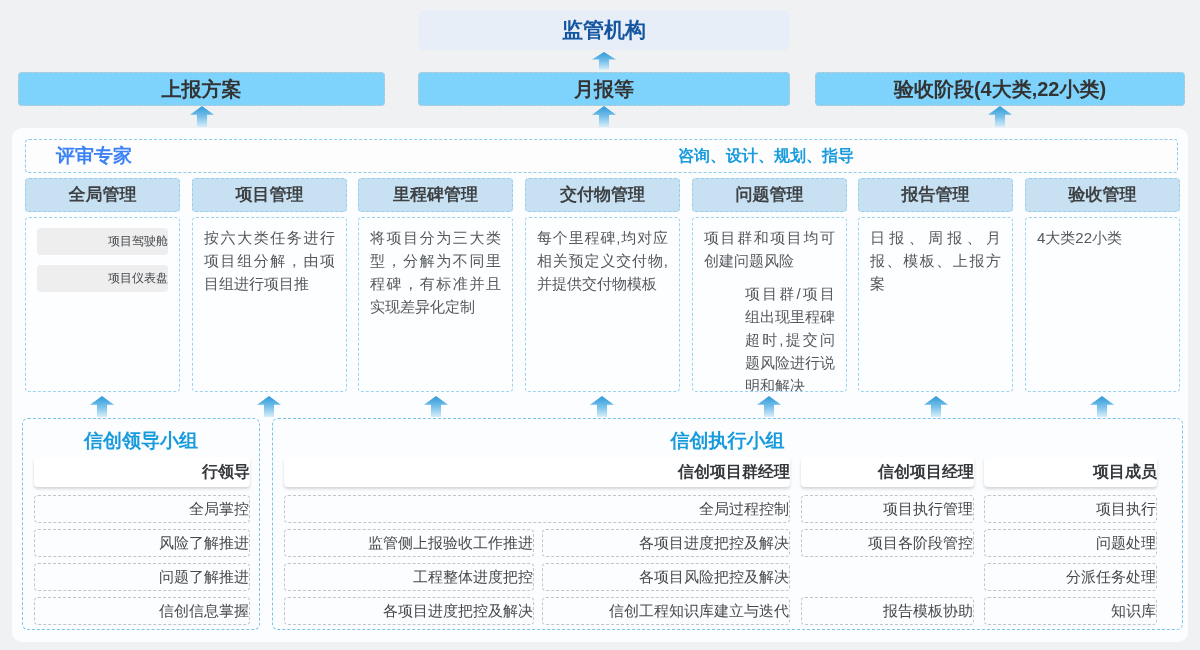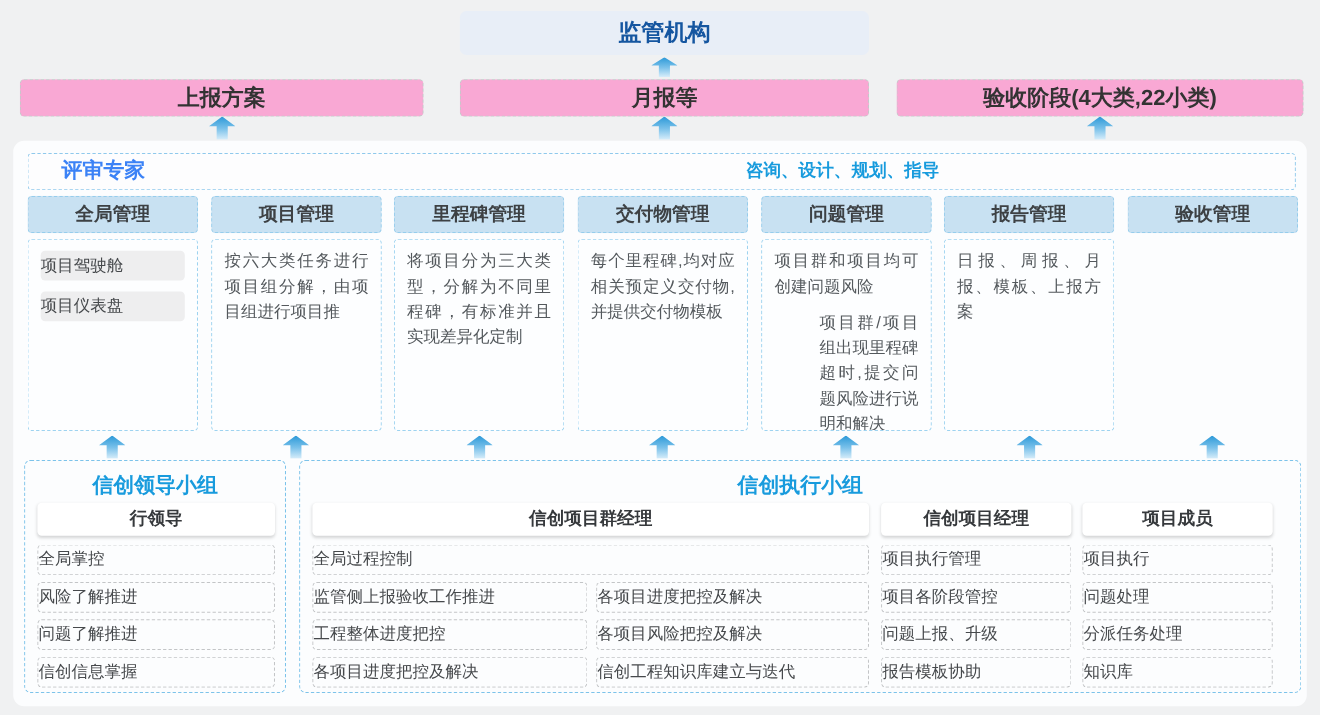--- a/index.html
+++ b/index.html
@@ -3,21 +3,21 @@
 <meta charset="utf-8">
 <style>
   html,body{margin:0;padding:0;background:#f0f1f2;font-family:"Liberation Sans","DejaVu Sans",sans-serif;}
   #canvas{position:relative;width:1200px;height:650px;background:#f0f1f2;overflow:hidden;}
 
   
   .reg-box{position:absolute;left:418px;top:10px;width:372px;height:40px;background:#e8eef7;
     border-radius:6px;color:#1556a0;font-size:21px;font-weight:bold;text-align:center;line-height:40px;}
 
   
-  .out-box{position:absolute;top:72px;height:34px;background:#f9a8d4;border:1px dashed #c6c8ca;
+  .out-box{position:absolute;top:72px;height:34px;background:#7dd3fc;border:1px dashed #c6c8ca;
     border-radius:4px;color:#333;font-size:20px;font-weight:bold;text-align:center;line-height:32px;box-sizing:border-box;}
 
   
   .arrow{position:absolute;width:24px;height:21px;
     clip-path:polygon(50% 0,100% 42%,71% 42%,71% 100%,29% 100%,29% 42%,0 42%);
     background:linear-gradient(180deg,#2c99d8 0%,#7ac1ea 52%,#d7edfa 100%);}
 
   
   .container{position:absolute;left:12px;top:128px;width:1176px;height:514px;background:#fcfdfe;border-radius:10px;}
 
@@ -28,32 +28,32 @@
   .role-right{position:absolute;left:652px;top:0;line-height:32px;font-size:16px;font-weight:bold;color:#189bdd;}
 
   
   .col{position:absolute;top:178px;width:155px;}
   .col-head{height:34px;background:#c8e1f2;border:1px dashed #96cdec;border-radius:4px;box-sizing:border-box;
     color:#3d4144;font-size:17px;font-weight:bold;text-align:center;line-height:32px;}
   .col-body{margin-top:5px;height:175px;border:1px dashed #9ed3f0;border-radius:4px;background:#fdfeff;
     box-sizing:border-box;padding:8px 11px;color:#54595d;font-size:15px;line-height:23px;overflow:hidden;}
   .col-body p{margin:0;text-align:justify;}
   .col-body p + p{margin-top:10px;margin-left:41px;}
-  .chip{height:27px;background:#eeeeef;border-radius:4px;color:#46494c;font-size:15px;
-    text-align:left;line-height:27px;margin-top:10px;}
+  .chip{height:27px;background:#eeeeef;border-radius:4px;color:#46494c;font-size:12px;
+    text-align:right;line-height:27px;margin-top:10px;}
   .chip:first-child{margin-top:2px;}
 
   
   .group{position:absolute;top:418px;height:212px;border:1px dashed #7cc3ea;border-radius:6px;
     background:#fcfdfe;box-sizing:border-box;}
   .g-title{position:absolute;left:0;top:9px;width:100%;text-align:center;font-size:19px;font-weight:bold;color:#189bdd;}
   .g-head{position:absolute;top:38px;height:30px;background:#ffffff;border-radius:4px;
-    box-shadow:0 2px 3px rgba(0,0,0,0.16);color:#36393c;font-size:16px;font-weight:bold;text-align:center;line-height:30px;}
+    box-shadow:0 2px 3px rgba(0,0,0,0.16);color:#36393c;font-size:16px;font-weight:bold;text-align:right;line-height:30px;}
   .g-item{position:absolute;height:28px;border:1px dashed #c3c5c7;border-radius:4px;box-sizing:border-box;
-    color:#46494c;font-size:15px;text-align:left;line-height:26px;white-space:nowrap;overflow:hidden;}
+    color:#46494c;font-size:15px;text-align:right;line-height:26px;white-space:nowrap;overflow:hidden;}
   .r1{top:76px}.r2{top:110px}.r3{top:144px}.r4{top:178px}
 </style>
 </head>
 <body>
 
 <div id="canvas">
 
   <div class="reg-box">监管机构</div>
   <div class="arrow" style="left:592px;top:52px;height:18px"></div>
 
@@ -110,20 +110,23 @@
 
   <div class="col" style="left:858px">
     <div class="col-head">报告管理</div>
     <div class="col-body">
       <p>日报、周报、月报、模板、上报方案</p>
     </div>
   </div>
 
   <div class="col" style="left:1025px">
     <div class="col-head">验收管理</div>
+    <div class="col-body">
+      <p>4大类22小类</p>
+    </div>
   </div>
 
   <div class="arrow" style="left:90px;top:396px"></div>
   <div class="arrow" style="left:257px;top:396px"></div>
   <div class="arrow" style="left:424px;top:396px"></div>
   <div class="arrow" style="left:590px;top:396px"></div>
   <div class="arrow" style="left:757px;top:396px"></div>
   <div class="arrow" style="left:924px;top:396px"></div>
   <div class="arrow" style="left:1090px;top:396px"></div>
 
@@ -144,21 +147,20 @@
     <div class="g-item r2" style="left:11px;width:250px">监管侧上报验收工作推进</div>
     <div class="g-item r3" style="left:11px;width:250px">工程整体进度把控</div>
     <div class="g-item r4" style="left:11px;width:250px">各项目进度把控及解决</div>
     <div class="g-item r2" style="left:269px;width:248px">各项目进度把控及解决</div>
     <div class="g-item r3" style="left:269px;width:248px">各项目风险把控及解决</div>
     <div class="g-item r4" style="left:269px;width:248px">信创工程知识库建立与迭代</div>
 
     <div class="g-head" style="left:528px;width:173px">信创项目经理</div>
     <div class="g-item r1" style="left:528px;width:173px">项目执行管理</div>
     <div class="g-item r2" style="left:528px;width:173px">项目各阶段管控</div>
-    <div class="g-item r3" style="left:528px;width:173px">问题上报、升级</div>
     <div class="g-item r4" style="left:528px;width:173px">报告模板协助</div>
 
     <div class="g-head" style="left:711px;width:173px">项目成员</div>
     <div class="g-item r1" style="left:711px;width:173px">项目执行</div>
     <div class="g-item r2" style="left:711px;width:173px">问题处理</div>
     <div class="g-item r3" style="left:711px;width:173px">分派任务处理</div>
     <div class="g-item r4" style="left:711px;width:173px">知识库</div>
   </div>
 
 </div>

